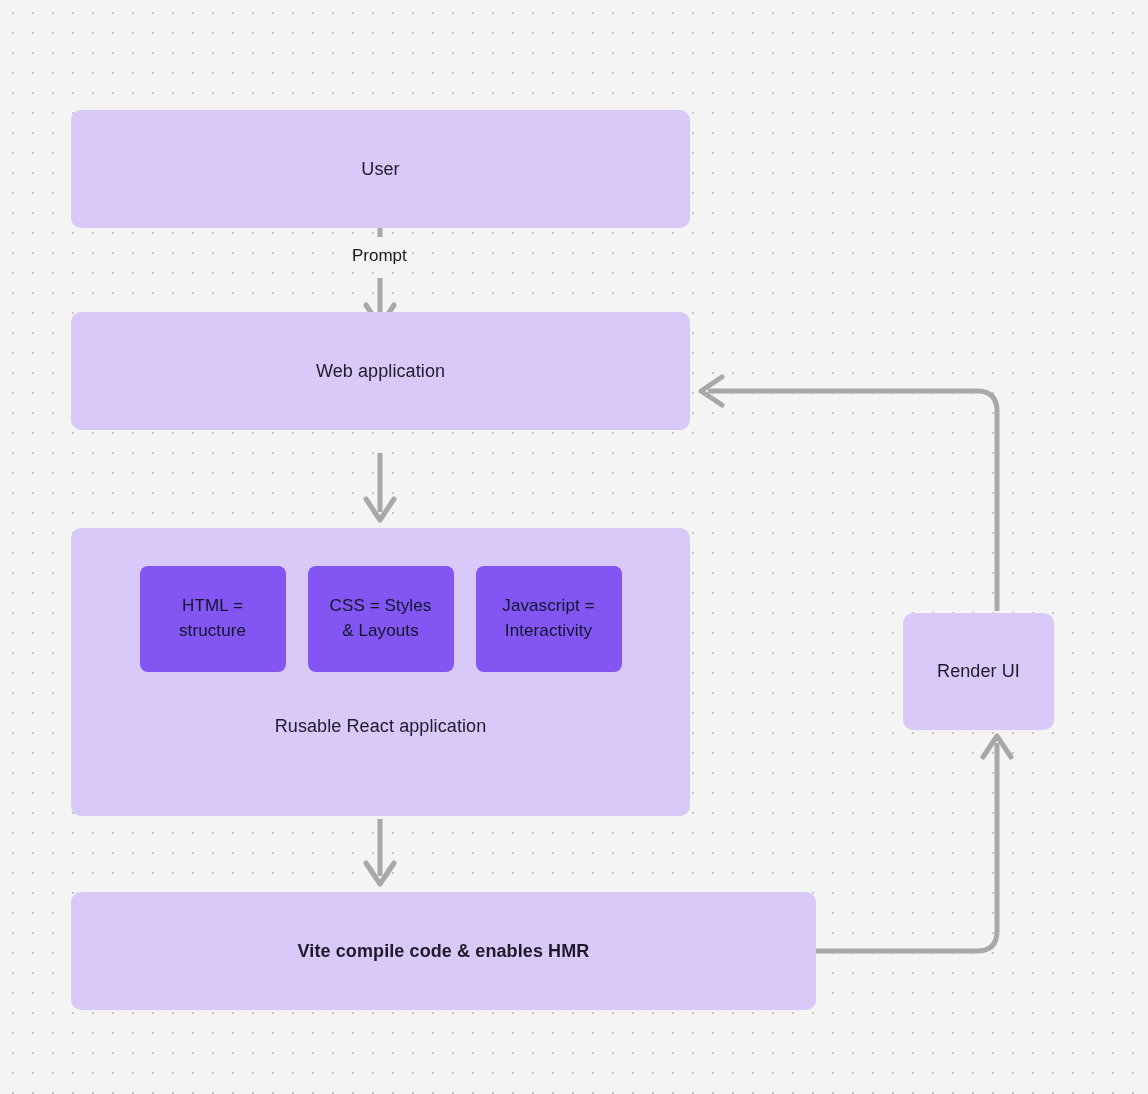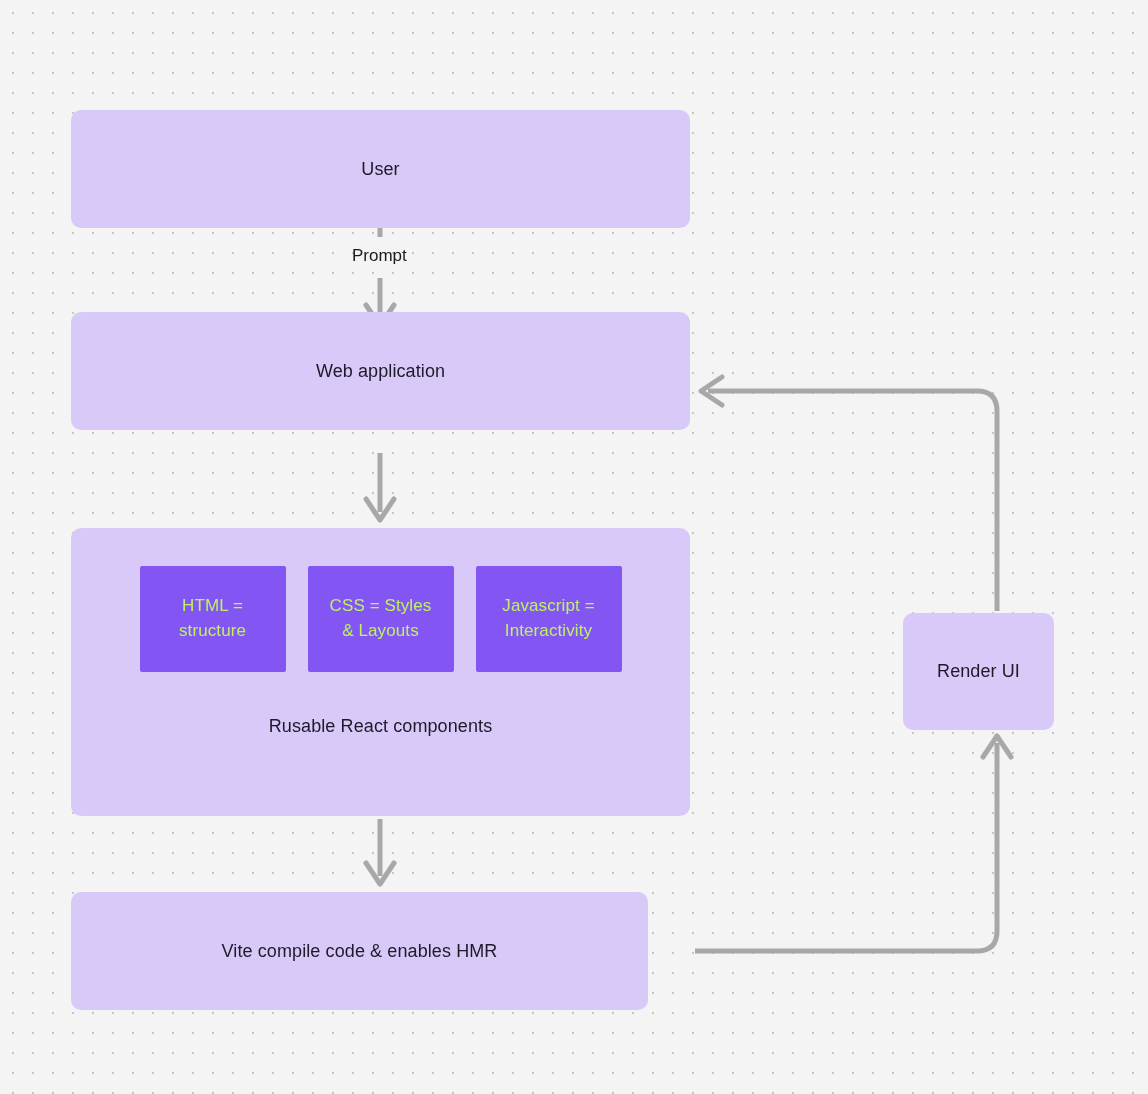--- a/index.html
+++ b/index.html
@@ -38,31 +38,31 @@
     text-align: center;
     letter-spacing: 0.1px;
   }
 
   .node-light {
     background: #d9c9f9;
   }
 
   .node-dark {
     background: #8355f2;
-    color: #bef264;
-    border-radius: 2px;
+    color: #0f172a;
+    border-radius: 8px;
     font-size: 17px;
   }
 
   
   #node-user      { left: 71px;  top: 62px;  width: 619px; height: 118px; margin-top: 48px; }
   #node-webapp    { left: 71px;  top: 312px; width: 619px; height: 118px; }
   #node-react     { left: 71px;  top: 528px; width: 619px; height: 288px;
                     display: block; border-radius: 10px; }
-  #node-vite      { left: 71px;  top: 892px; width: 577px; height: 118px; }
+  #node-vite      { left: 71px;  top: 892px; width: 745px; height: 118px; font-weight: bold; }
   #node-render    { left: 903px; top: 613px; width: 151px; height: 117px; }
 
   
   .inner-row {
     position: absolute;
     left: 0;
     top: 38px;
     width: 619px;
     height: 106px;
     display: flex;
@@ -175,20 +175,20 @@
           <span>&amp; Layouts</span>
         </span>
       </div>
       <div class="inner-box node-dark">
         <span>
           <span>Javascript =</span><br>
           <span>Interactivity</span>
         </span>
       </div>
     </div>
-    <div class="react-caption">Rusable React components</div>
+    <div class="react-caption">Rusable React application</div>
   </div>
 
   <div class="node node-light" id="node-vite">Vite compile code &amp; enables HMR</div>
 
   <div class="node node-light" id="node-render">Render UI</div>
 
 </div>
 
 </body></html>

